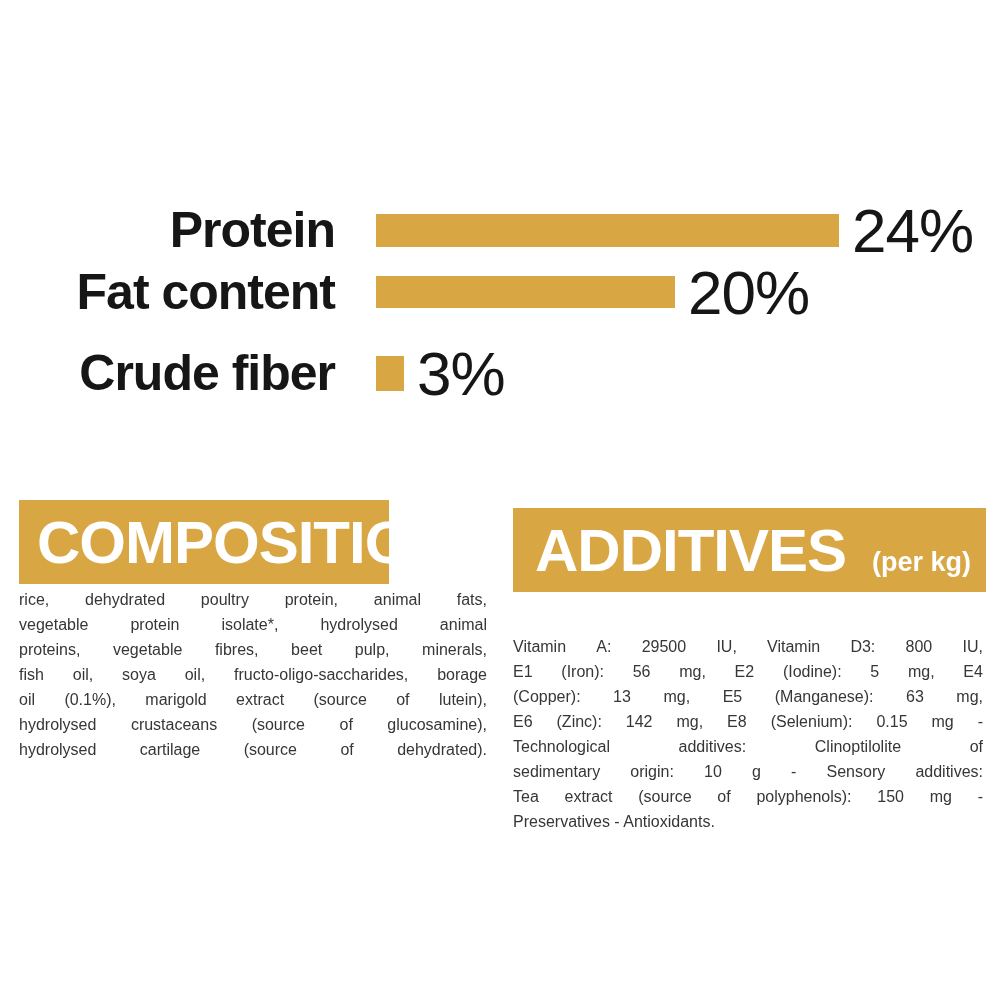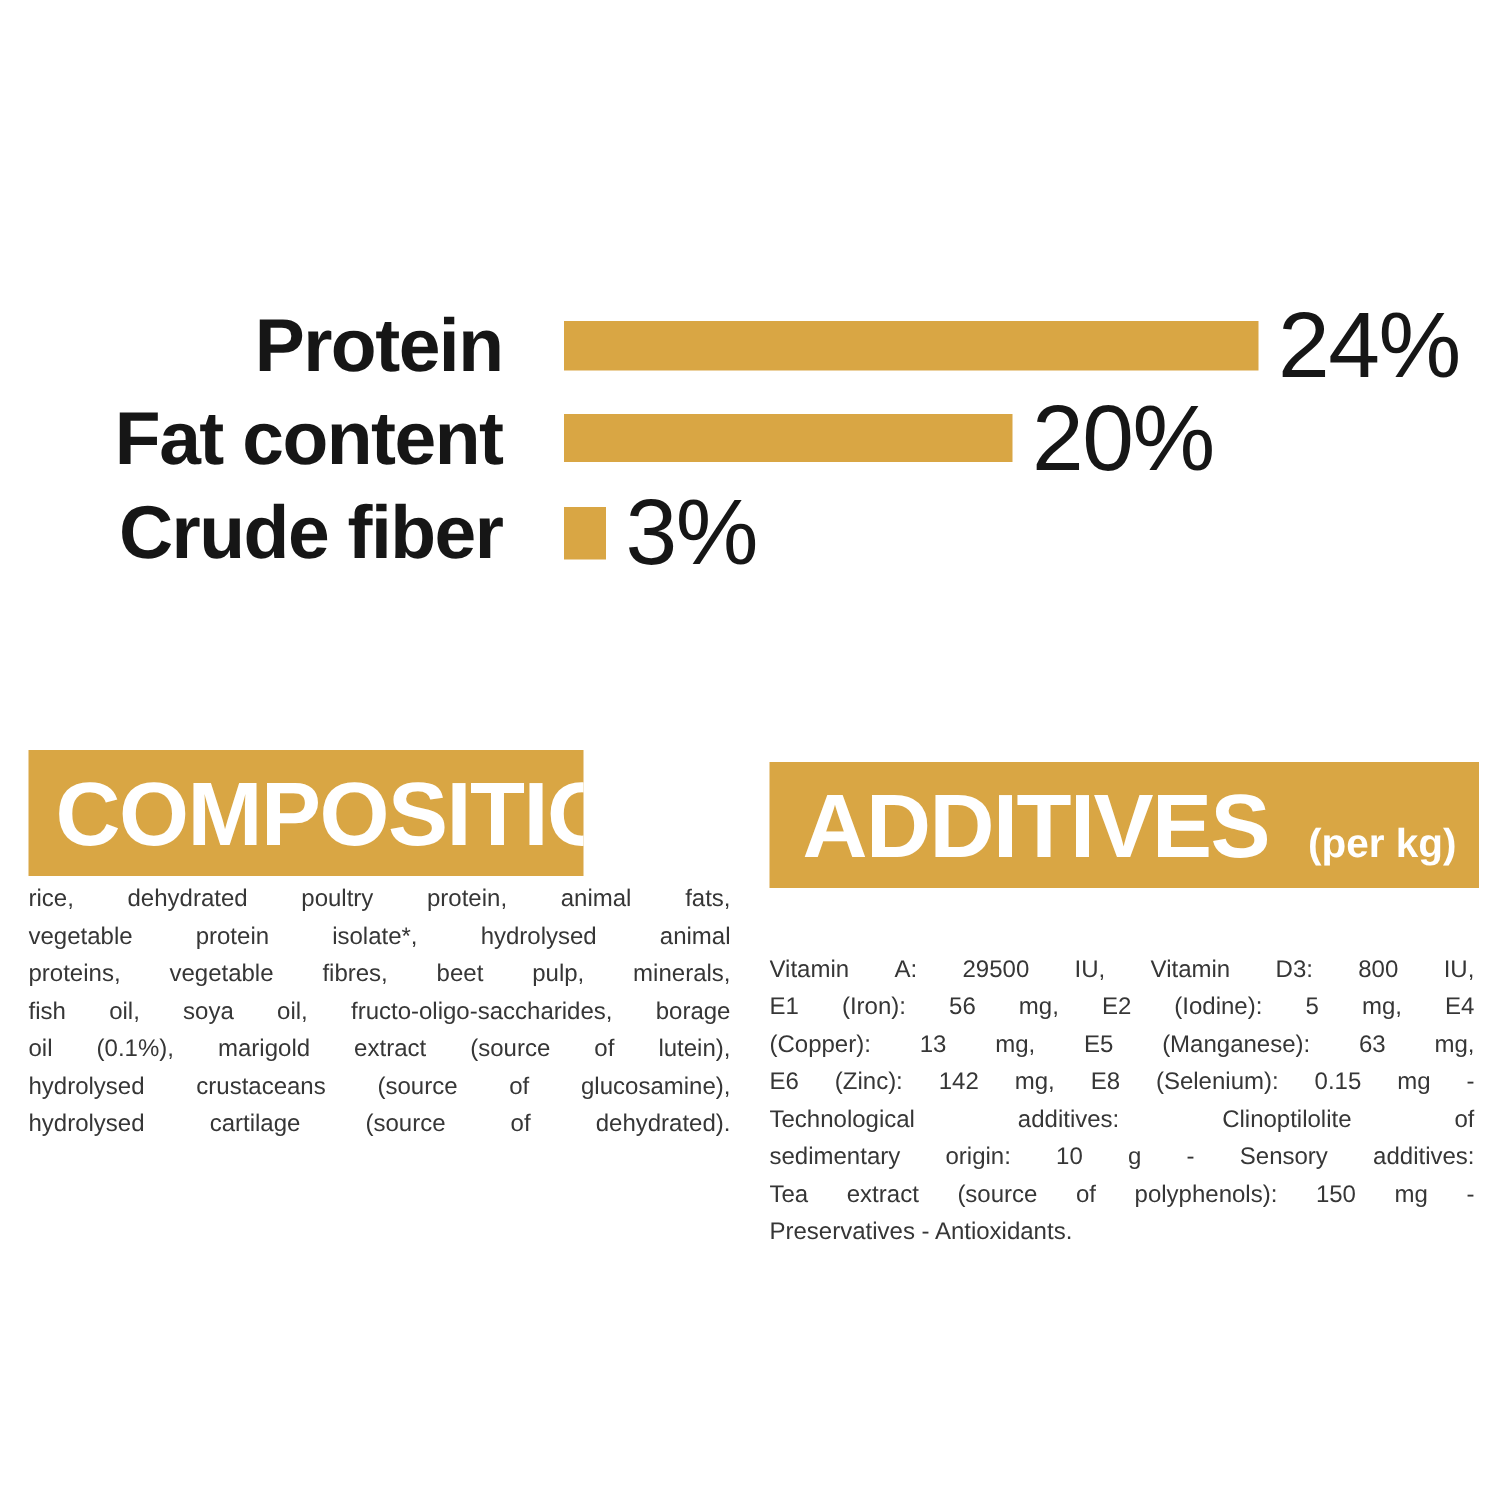--- a/index.html
+++ b/index.html
@@ -63,21 +63,21 @@
   
   .chart-row {
     position: absolute;
     left: 0; right: 0;
     height: 50px;
     display: flex;
     align-items: center;
   }
   .row-protein { top: 205px; }
   .row-fat     { top: 267px; }
-  .row-fiber   { top: 330px; }
+  .row-fiber   { top: 348px; }
   .chart-label {
     width: 335px;
     text-align: right;
     font-weight: bold;
     font-size: 50px;
     color: #161616;
     letter-spacing: -1px;
     white-space: nowrap;
     flex: 0 0 335px;
   }

